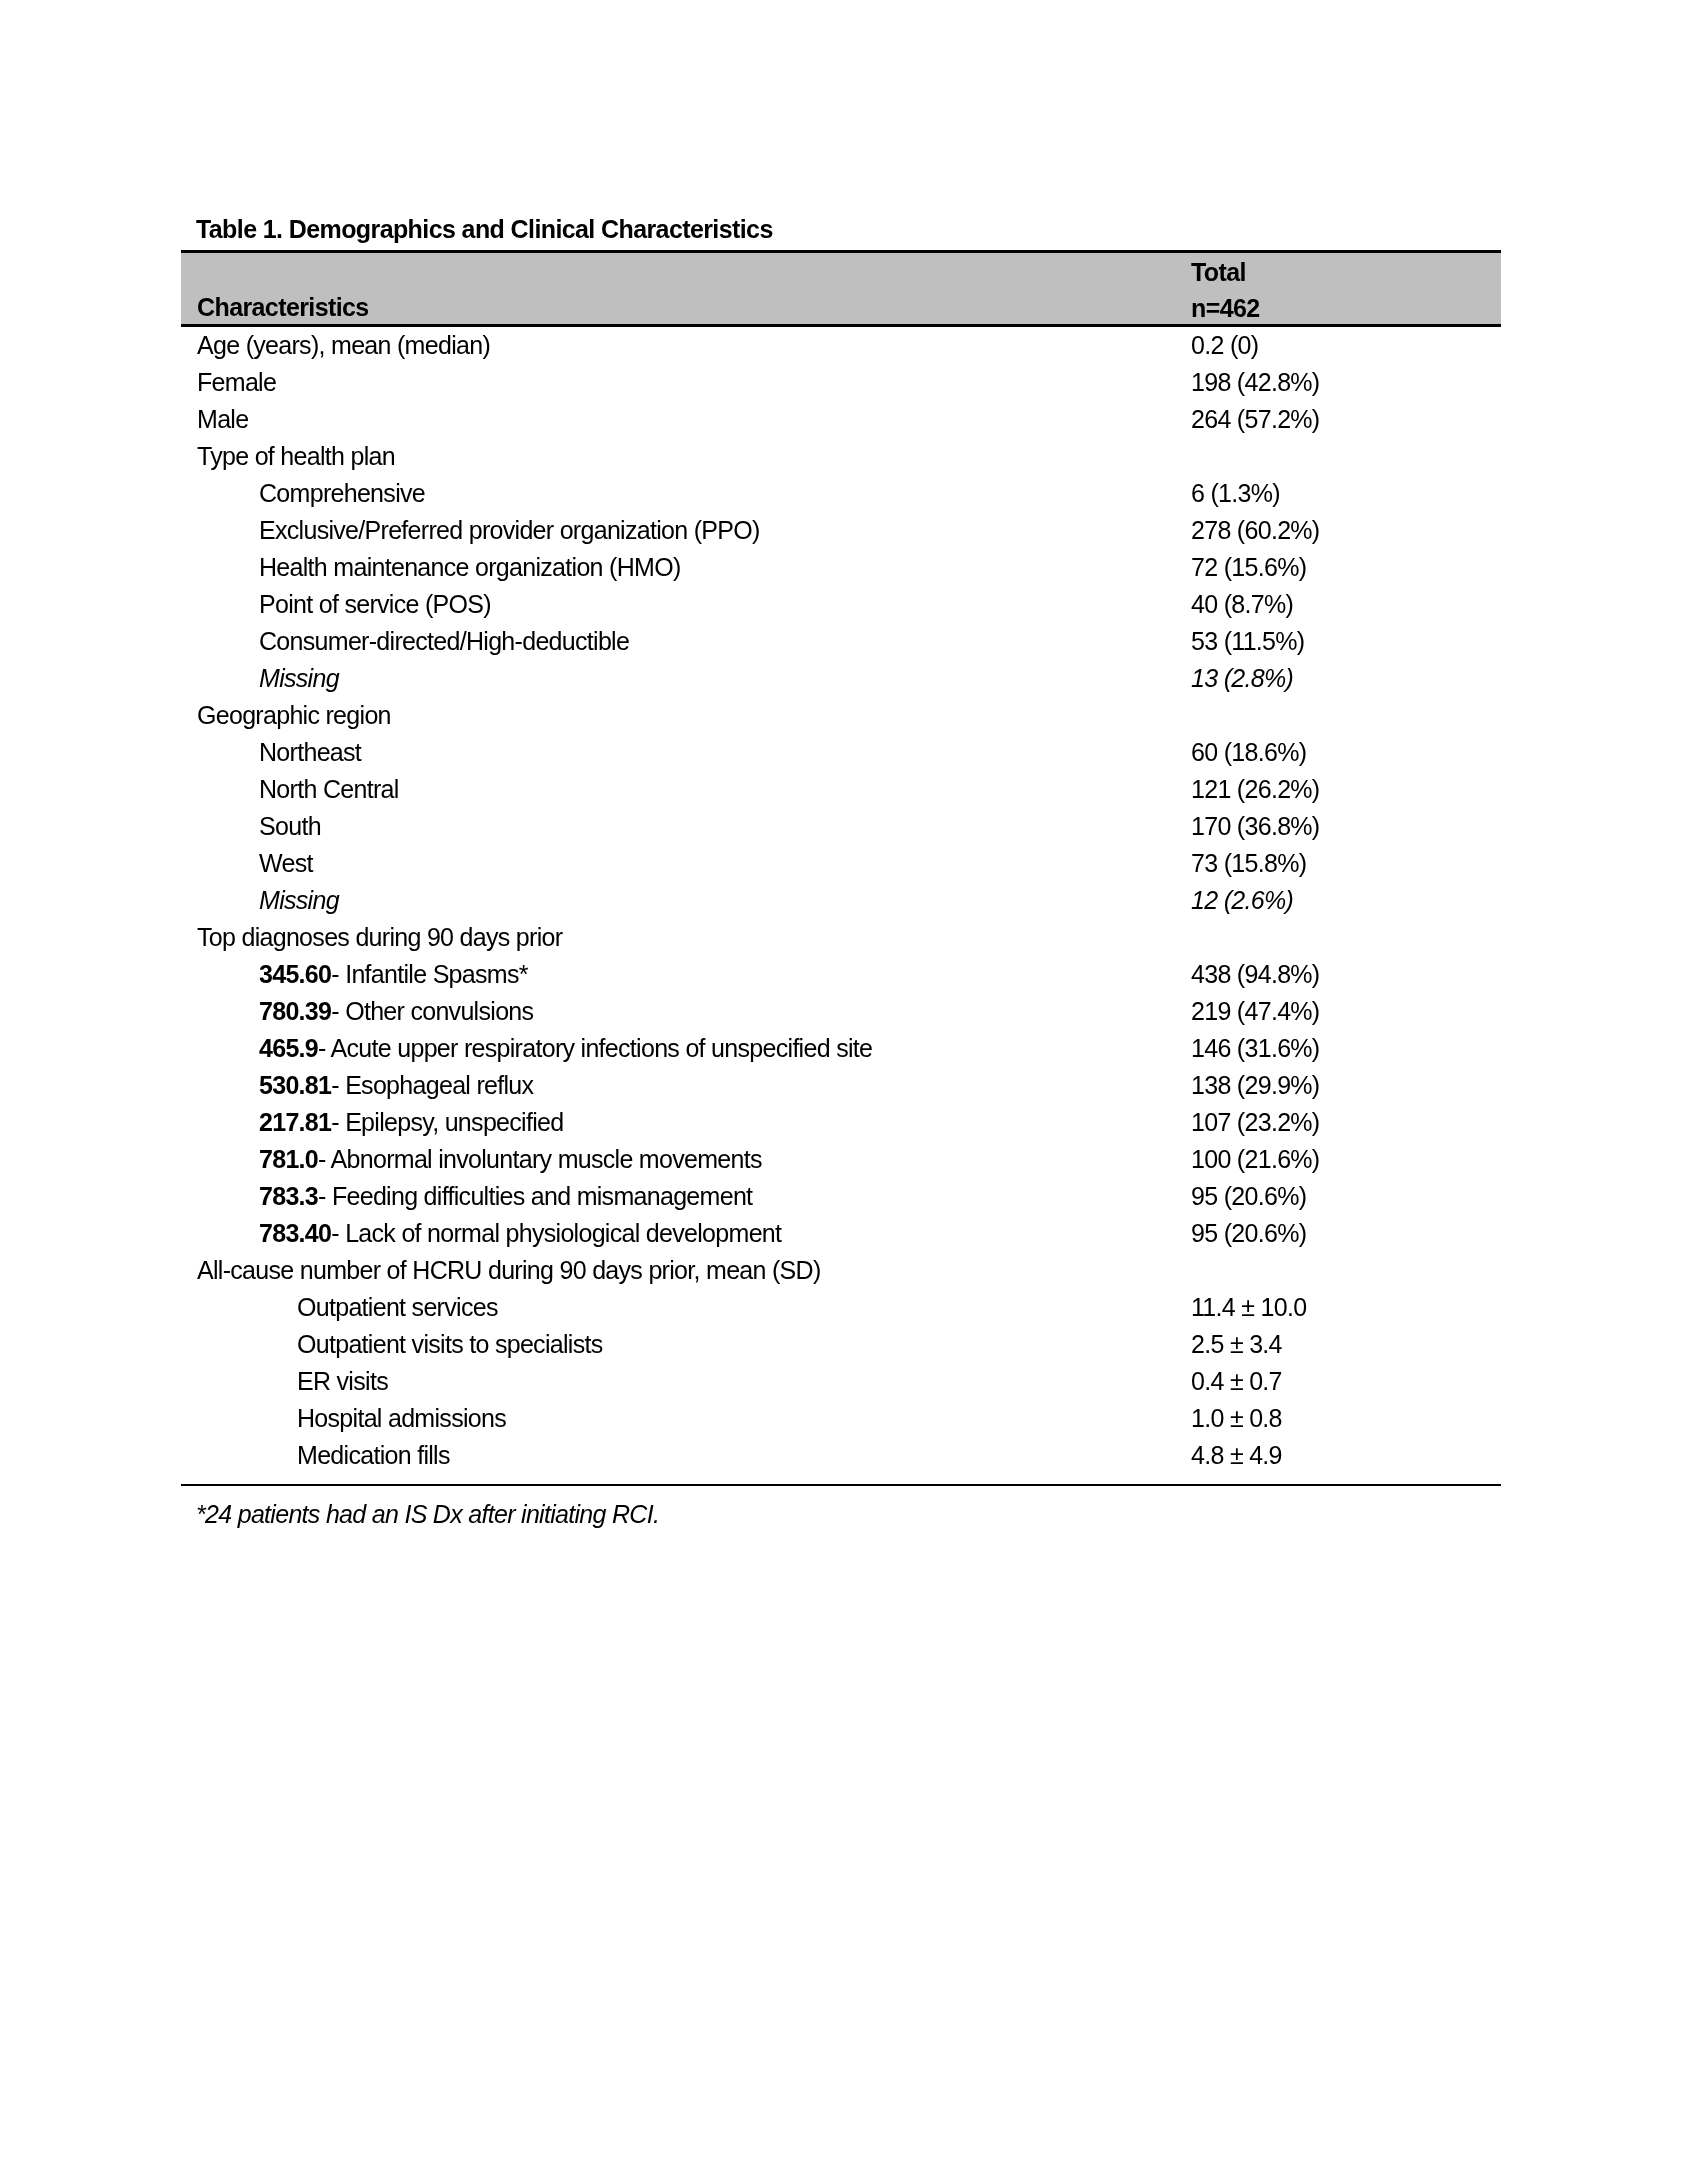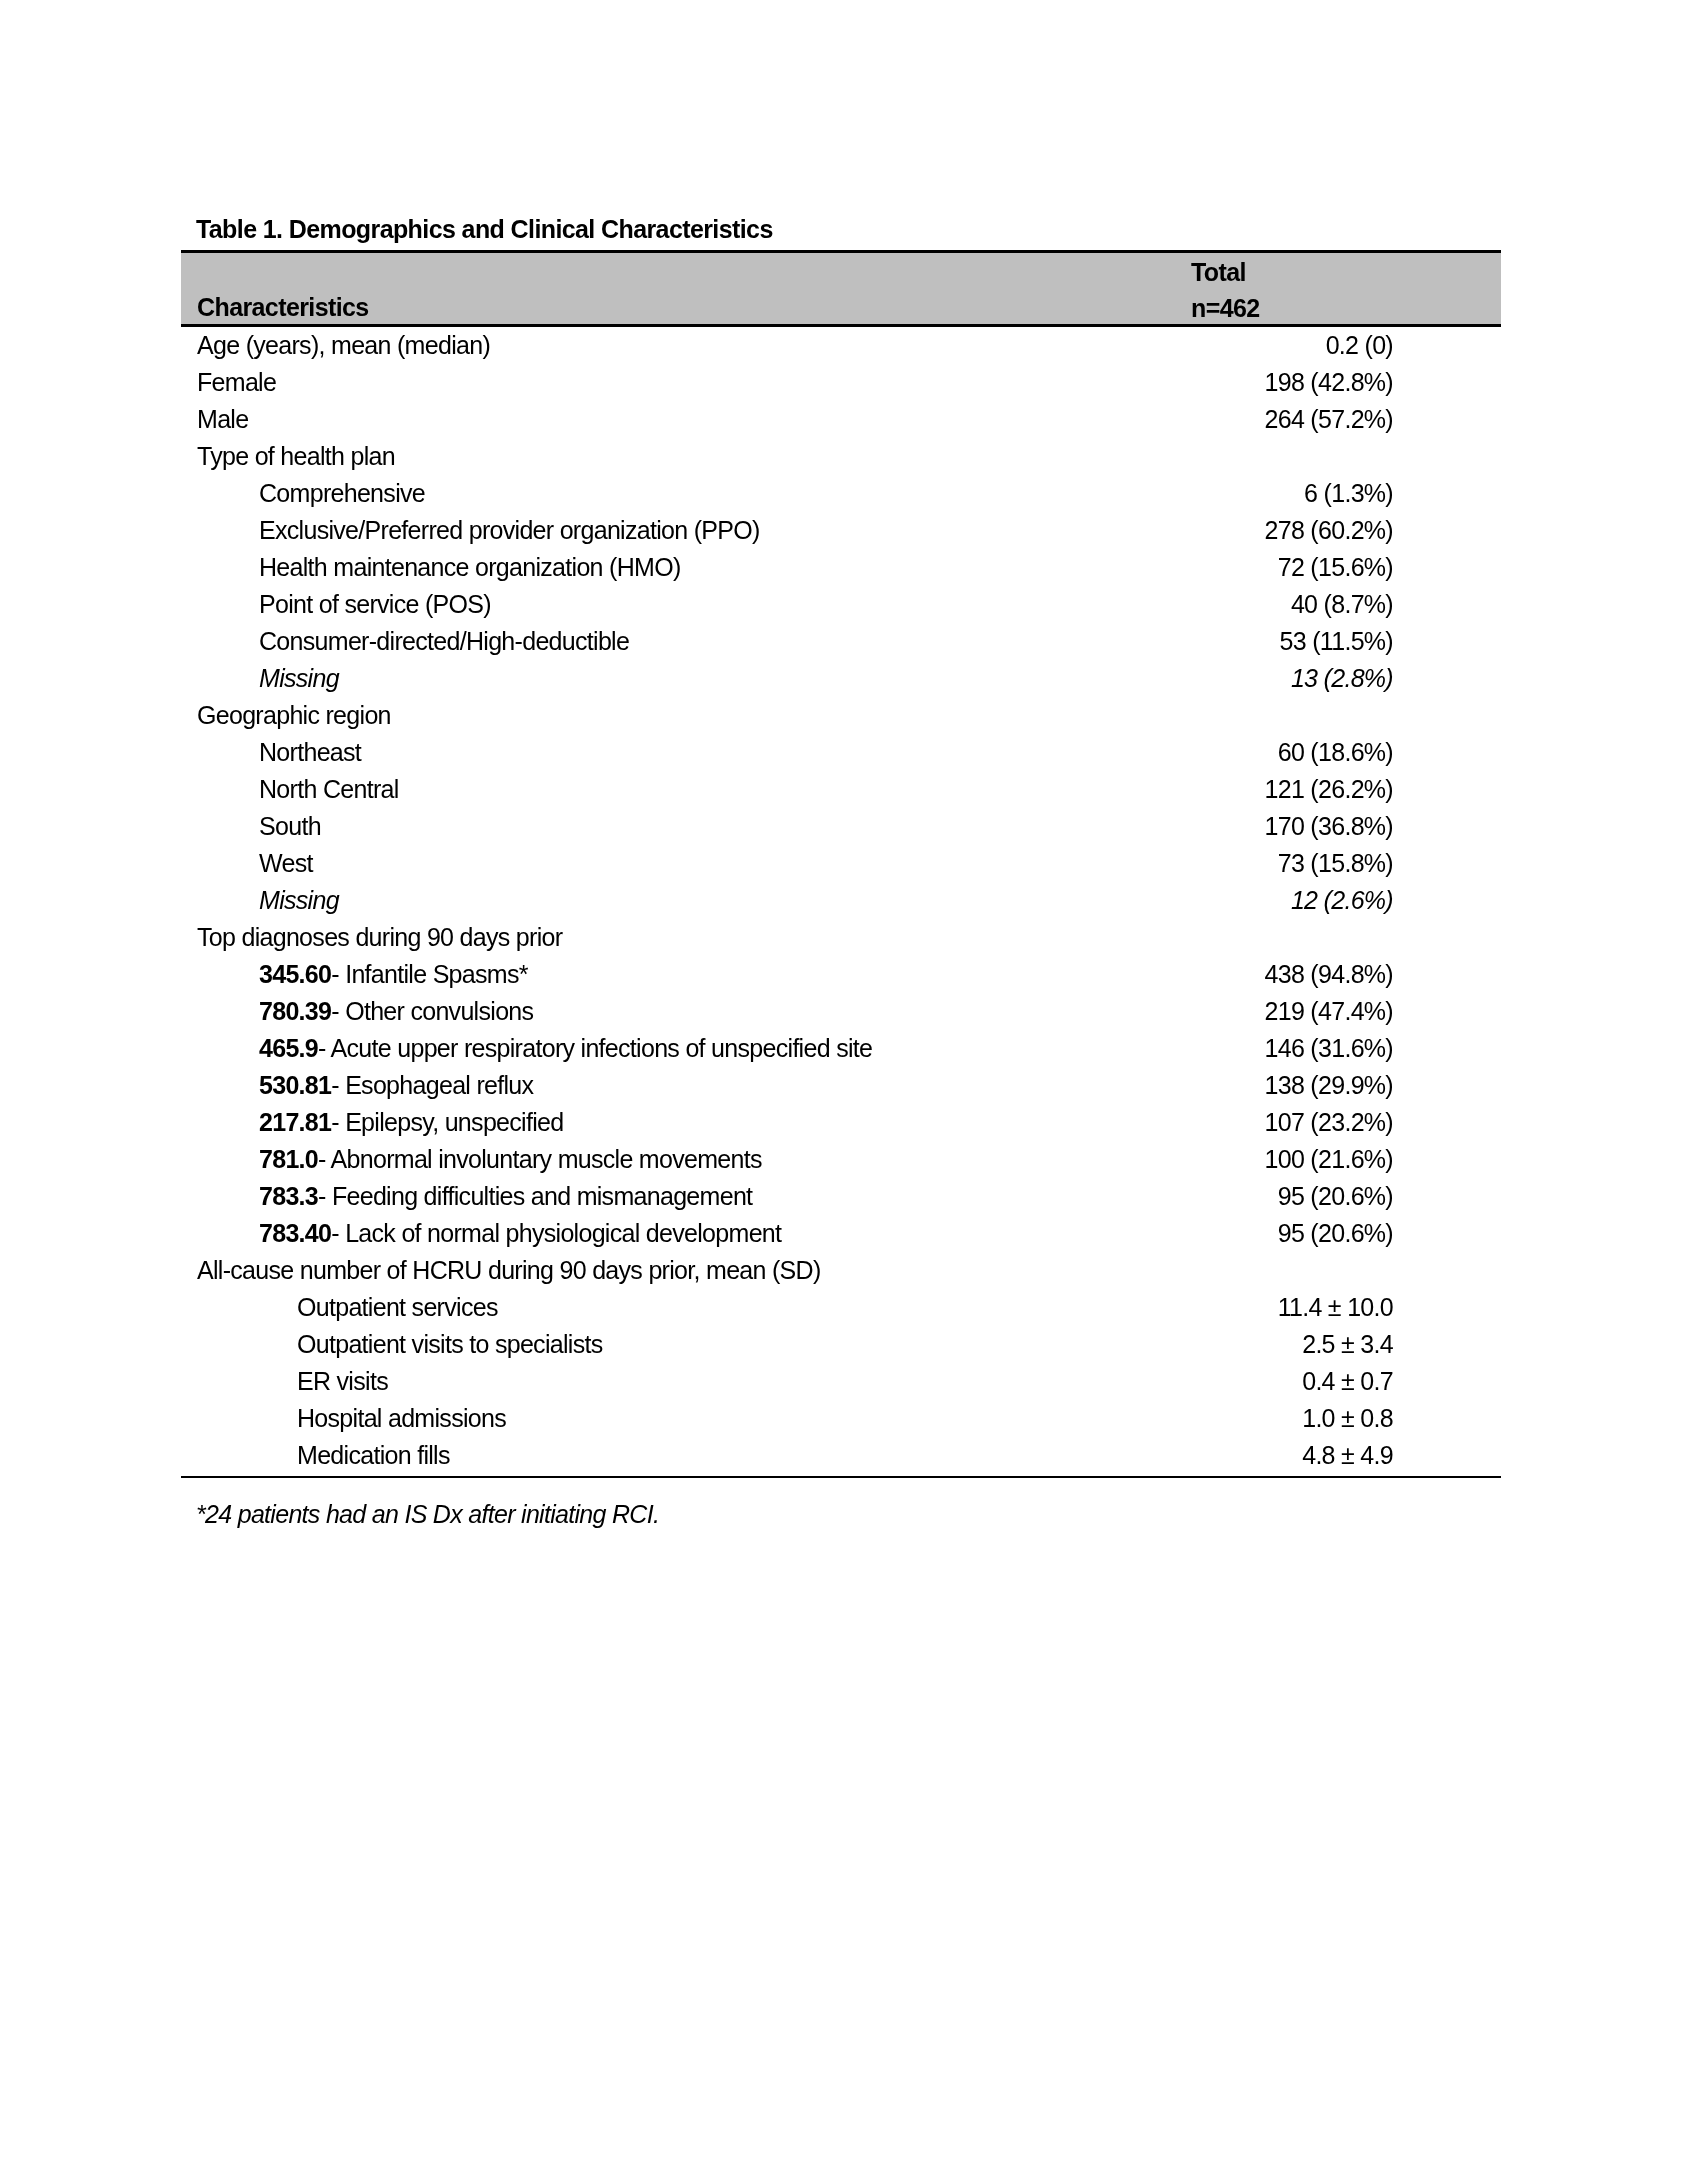--- a/index.html
+++ b/index.html
@@ -7,26 +7,26 @@
          font-family: "Liberation Sans", "DejaVu Sans", sans-serif; color: #000; }
   .page { position: absolute; left: 0; top: 16px; width: 1683px; height: 2178px; }
   .table-title { position: absolute; left: 196px; top: 199px; font-size: 25px; font-weight: bold;
                  letter-spacing: -0.6px; white-space: nowrap; }
   .tbl { position: absolute; left: 181px; top: 234px; width: 1320px; }
   .tbl-header { position: relative; height: 71px; background: #bfbfbf;
                 border-top: 3px solid #000; border-bottom: 3px solid #000; }
   .hdr-char { position: absolute; left: 16px; top: 22px; font-size: 25px; font-weight: bold; letter-spacing: -0.6px; margin-top: 18px; }
   .hdr-total { position: absolute; left: 1010px; width: 202px; top: 1px; 
                font-size: 25px; font-weight: bold; line-height: 36px; letter-spacing: -0.6px; }
-  .tbl-body { border-bottom: 2px solid #000; padding-bottom: 2px; }
+  .tbl-body { border-bottom: 2px solid #000; padding-bottom: 10px; }
   .row { position: relative; height: 37px; line-height: 37px; font-size: 25px; letter-spacing: -0.7px; white-space: nowrap; }
   .row .lbl { position: absolute; left: 16px; top: 0; }
   .row.l1 .lbl { left: 78px; }
   .row.l2 .lbl { left: 116px; }
-  .row .val { position: absolute; left: 1010px; width: 202px; text-align: right; top: 0; }
+  .row .val { position: absolute; left: 1010px; width: 202px; text-align: left; top: 0; }
   .row.italic .lbl, .row.italic .val { font-style: italic; }
   .code { font-weight: bold; }
   .footnote { position: absolute; left: 196px; top: 1459px; font-size: 25px; font-style: italic; letter-spacing: -0.7px; white-space: nowrap; margin-top: 25px; }
 </style>
 </head>
 <body>
 
 <div class="page">
   <div class="table-title">Table 1. Demographics and Clinical Characteristics</div>
 

